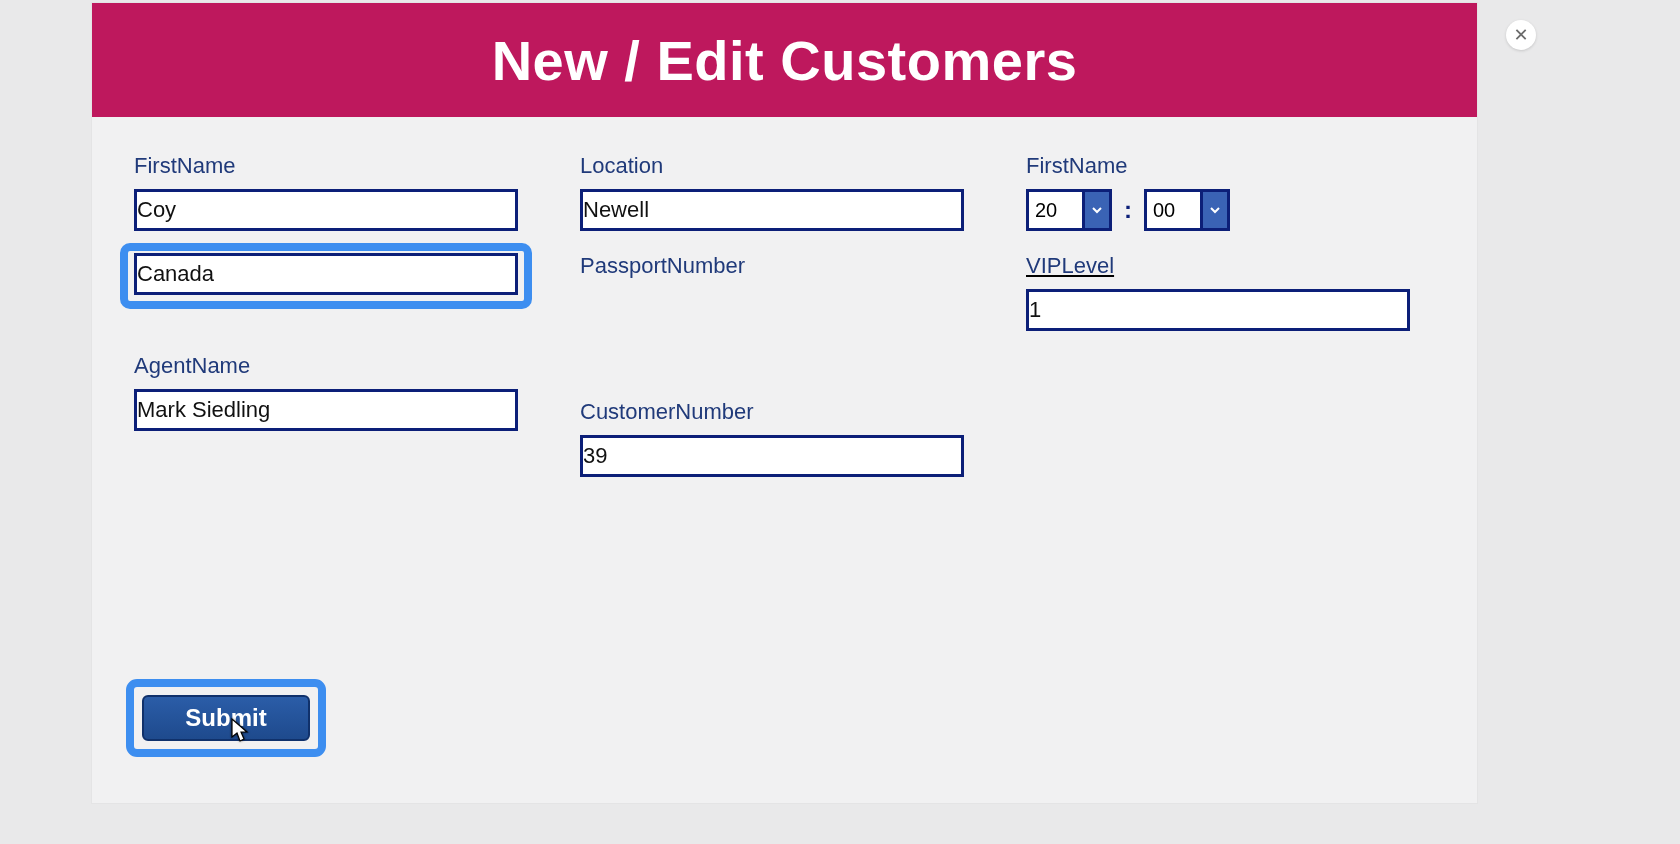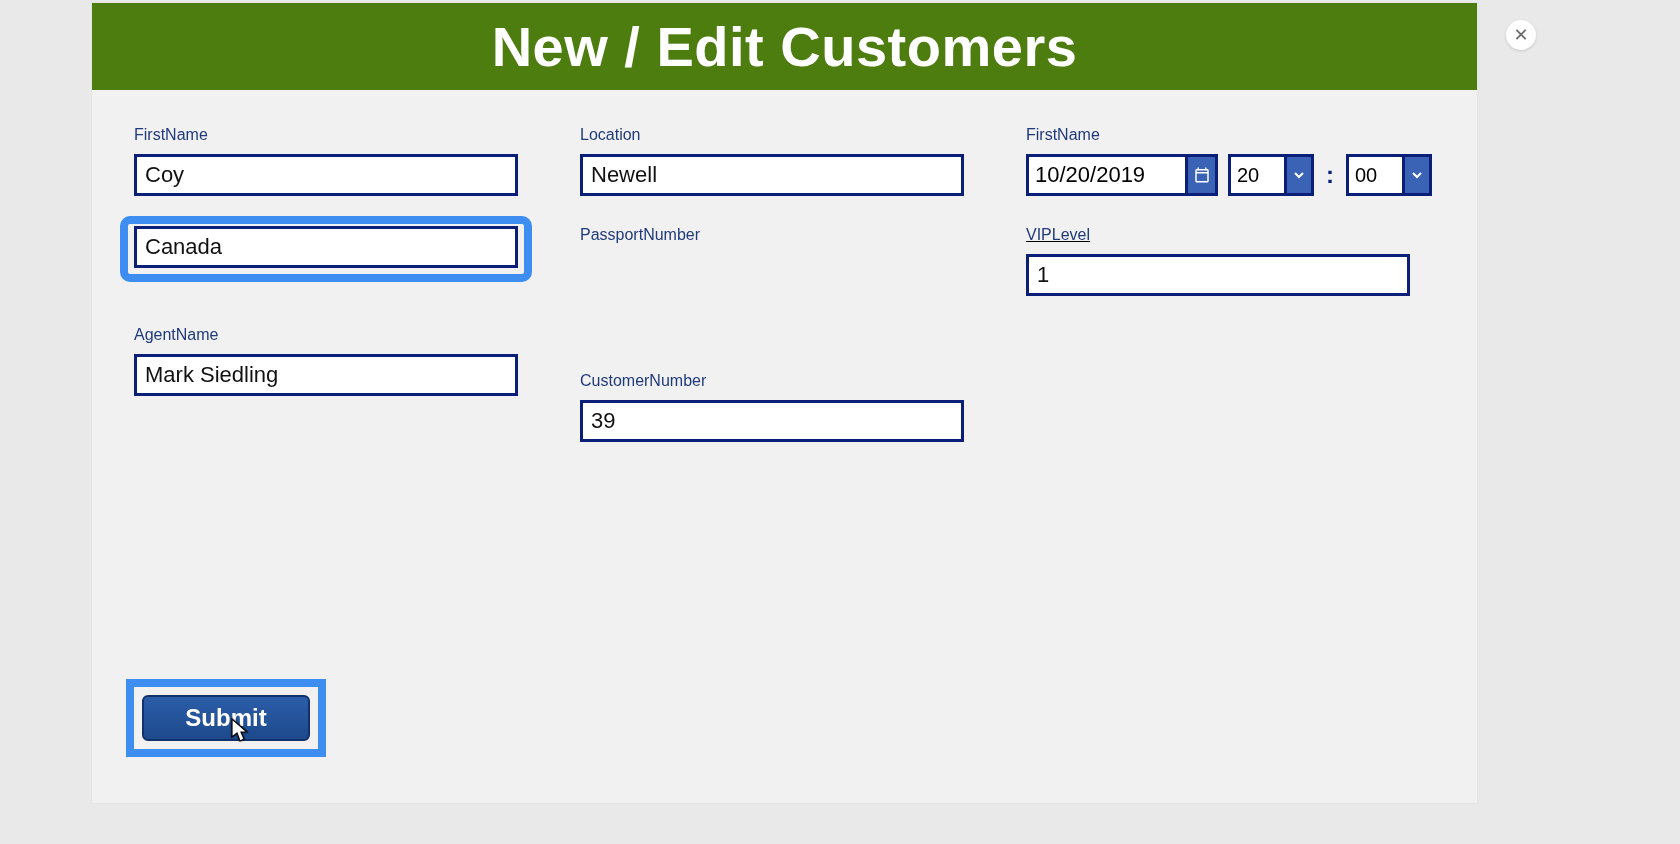--- a/index.html
+++ b/index.html
@@ -6,22 +6,22 @@
   html, body { width: 1680px; height: 844px; font-family: "Segoe UI", Arial, sans-serif; background:#e9e9ea; }
   .modal {
     position: absolute;
     left: 92px; top: 3px;
     width: 1385px; height: 800px;
     background: #f1f1f2;
     box-shadow: 0 0 0 1px rgba(0,0,0,0.02);
   }
   .modal .header {
     width: 100%;
-    height: 87px;
-    background: #4d7c0f;
+    height: 114px;
+    background: #be185d;
     color: #ffffff;
     display: flex;
     align-items: center;
     justify-content: center;
   }
   .modal .header h1 {
     font-size: 56px;
     font-weight: 700;
     letter-spacing: 0.5px;
   }
@@ -39,31 +39,31 @@
     user-select:none;
   }
   .form-body {
     position: relative;
     padding: 38px 40px 0 40px;
     width:100%;
   }
   .field-group { position:absolute; }
   .field-label {
     color:#203a7a;
-    font-size:16px;
+    font-size:22px;
     margin-bottom:10px;
     display:block;
     font-weight:400;
   }
   .text-input {
     width:384px; height:42px;
     border:3px solid #0c1f78;
     background:#ffffff;
     font-size:22px;
-    padding:0 8px;
+    padding:0 0;
     color:#111;
   }
 
   
   #grp-firstname { left:42px;  top:36px; }
   #grp-lastname  { left:488px; top:36px; }
   #grp-datejoined{ left:934px; top:36px; }
   #grp-location  { left:42px;  top:136px; }
   #grp-passport  { left:488px; top:136px; }
   #grp-vip       { left:934px; top:136px;text-decoration:underline; }
@@ -82,21 +82,21 @@
   .spin { position:relative; display:flex; }
   .spin-input { width:56px; height:42px; border:3px solid #0c1f78; border-right:none; background:#fff; font-size:20px; padding:0 6px; }
   .spin-btn { width:30px; height:42px; background:#3a63b5; border:3px solid #0c1f78; display:flex; align-items:center; justify-content:center; cursor:pointer; }
   .spin-btn svg { stroke:#fff; stroke-width:3; fill:none; width:16px; height:16px; }
   .time-sep { font-size:24px; font-weight:700; color:#0c1f78; padding:0 2px; }
 
   
   .submit-wrap {
     position:absolute; left:34px; bottom:46px;
     padding:8px;
-    border:8px solid #3d8ef0; border-radius:0;
+    border:8px solid #3d8ef0; border-radius:11px;
   }
   .submit-btn {
     width:168px; height:46px;
     background: linear-gradient(#2b5da8,#1e4a8d);
     border:2px solid #10316b;
     border-radius:6px;
     color:#fff; font-size:24px; font-weight:600;
     cursor:pointer;
   }
 
@@ -120,28 +120,20 @@
     </div>
 
     <div class="field-group" id="grp-lastname">
       <label class="field-label">Location</label>
       <input class="text-input" value="Newell" style="">
     </div>
 
     <div class="field-group" id="grp-datejoined">
       <label class="field-label">FirstName</label>
       <div class="date-row">
-        <div style="display:flex">
-          <input class="date-input" value="10/20/2019" style="">
-          <div class="cal-btn">
-            <svg viewBox="0 0 24 24">
-                <path d="M19 4h-1V2h-2v2H8V2H6v2H5C3.9 4 3 4.9 3 6v14c0 1.1.9 2 2 2h14c1.1 0 2-.9 2-2V6c0-1.1-.9-2-2-2zm0 16H5V10h14v10zm0-12H5V6h14v2z"></path>
-              </svg>
-          </div>
-        </div>
         <div class="spin">
           <input class="spin-input" value="20" style="">
           <div class="spin-btn">
             <svg viewBox="0 0 24 24">
                 <polyline points="6 9 12 15 18 9"></polyline>
               </svg>
           </div>
         </div>
         <span class="time-sep">:</span>
         <div class="spin">

